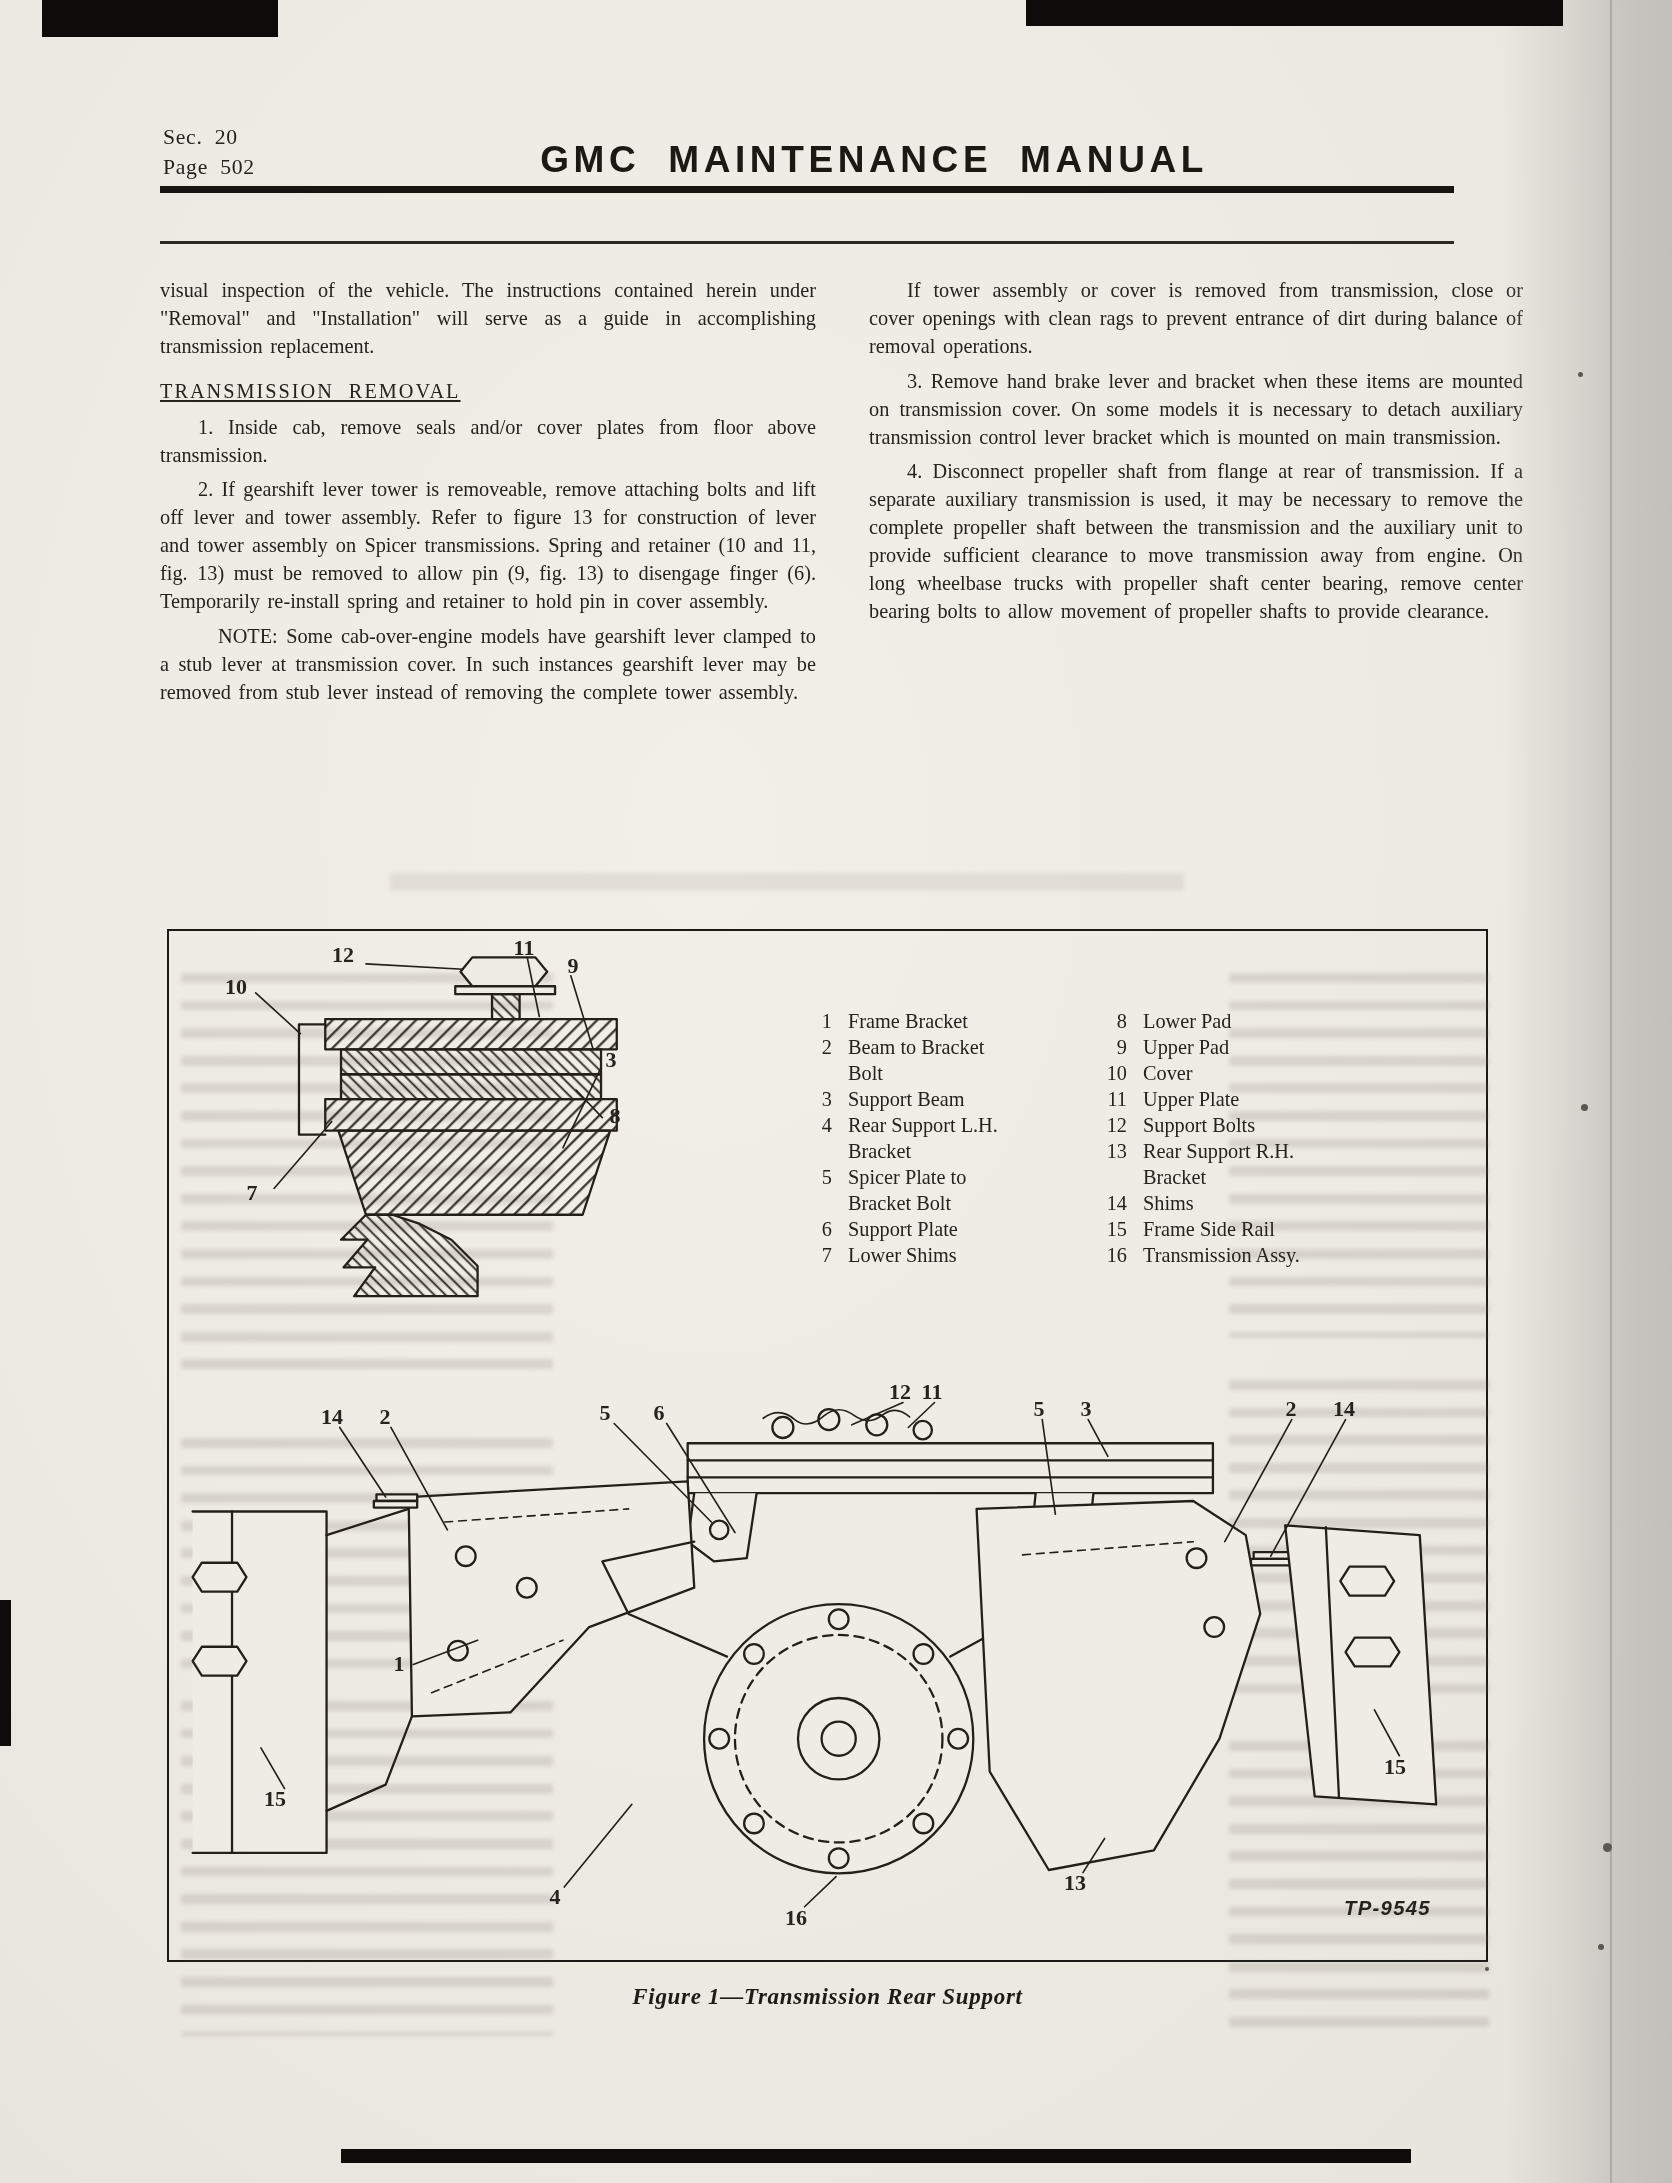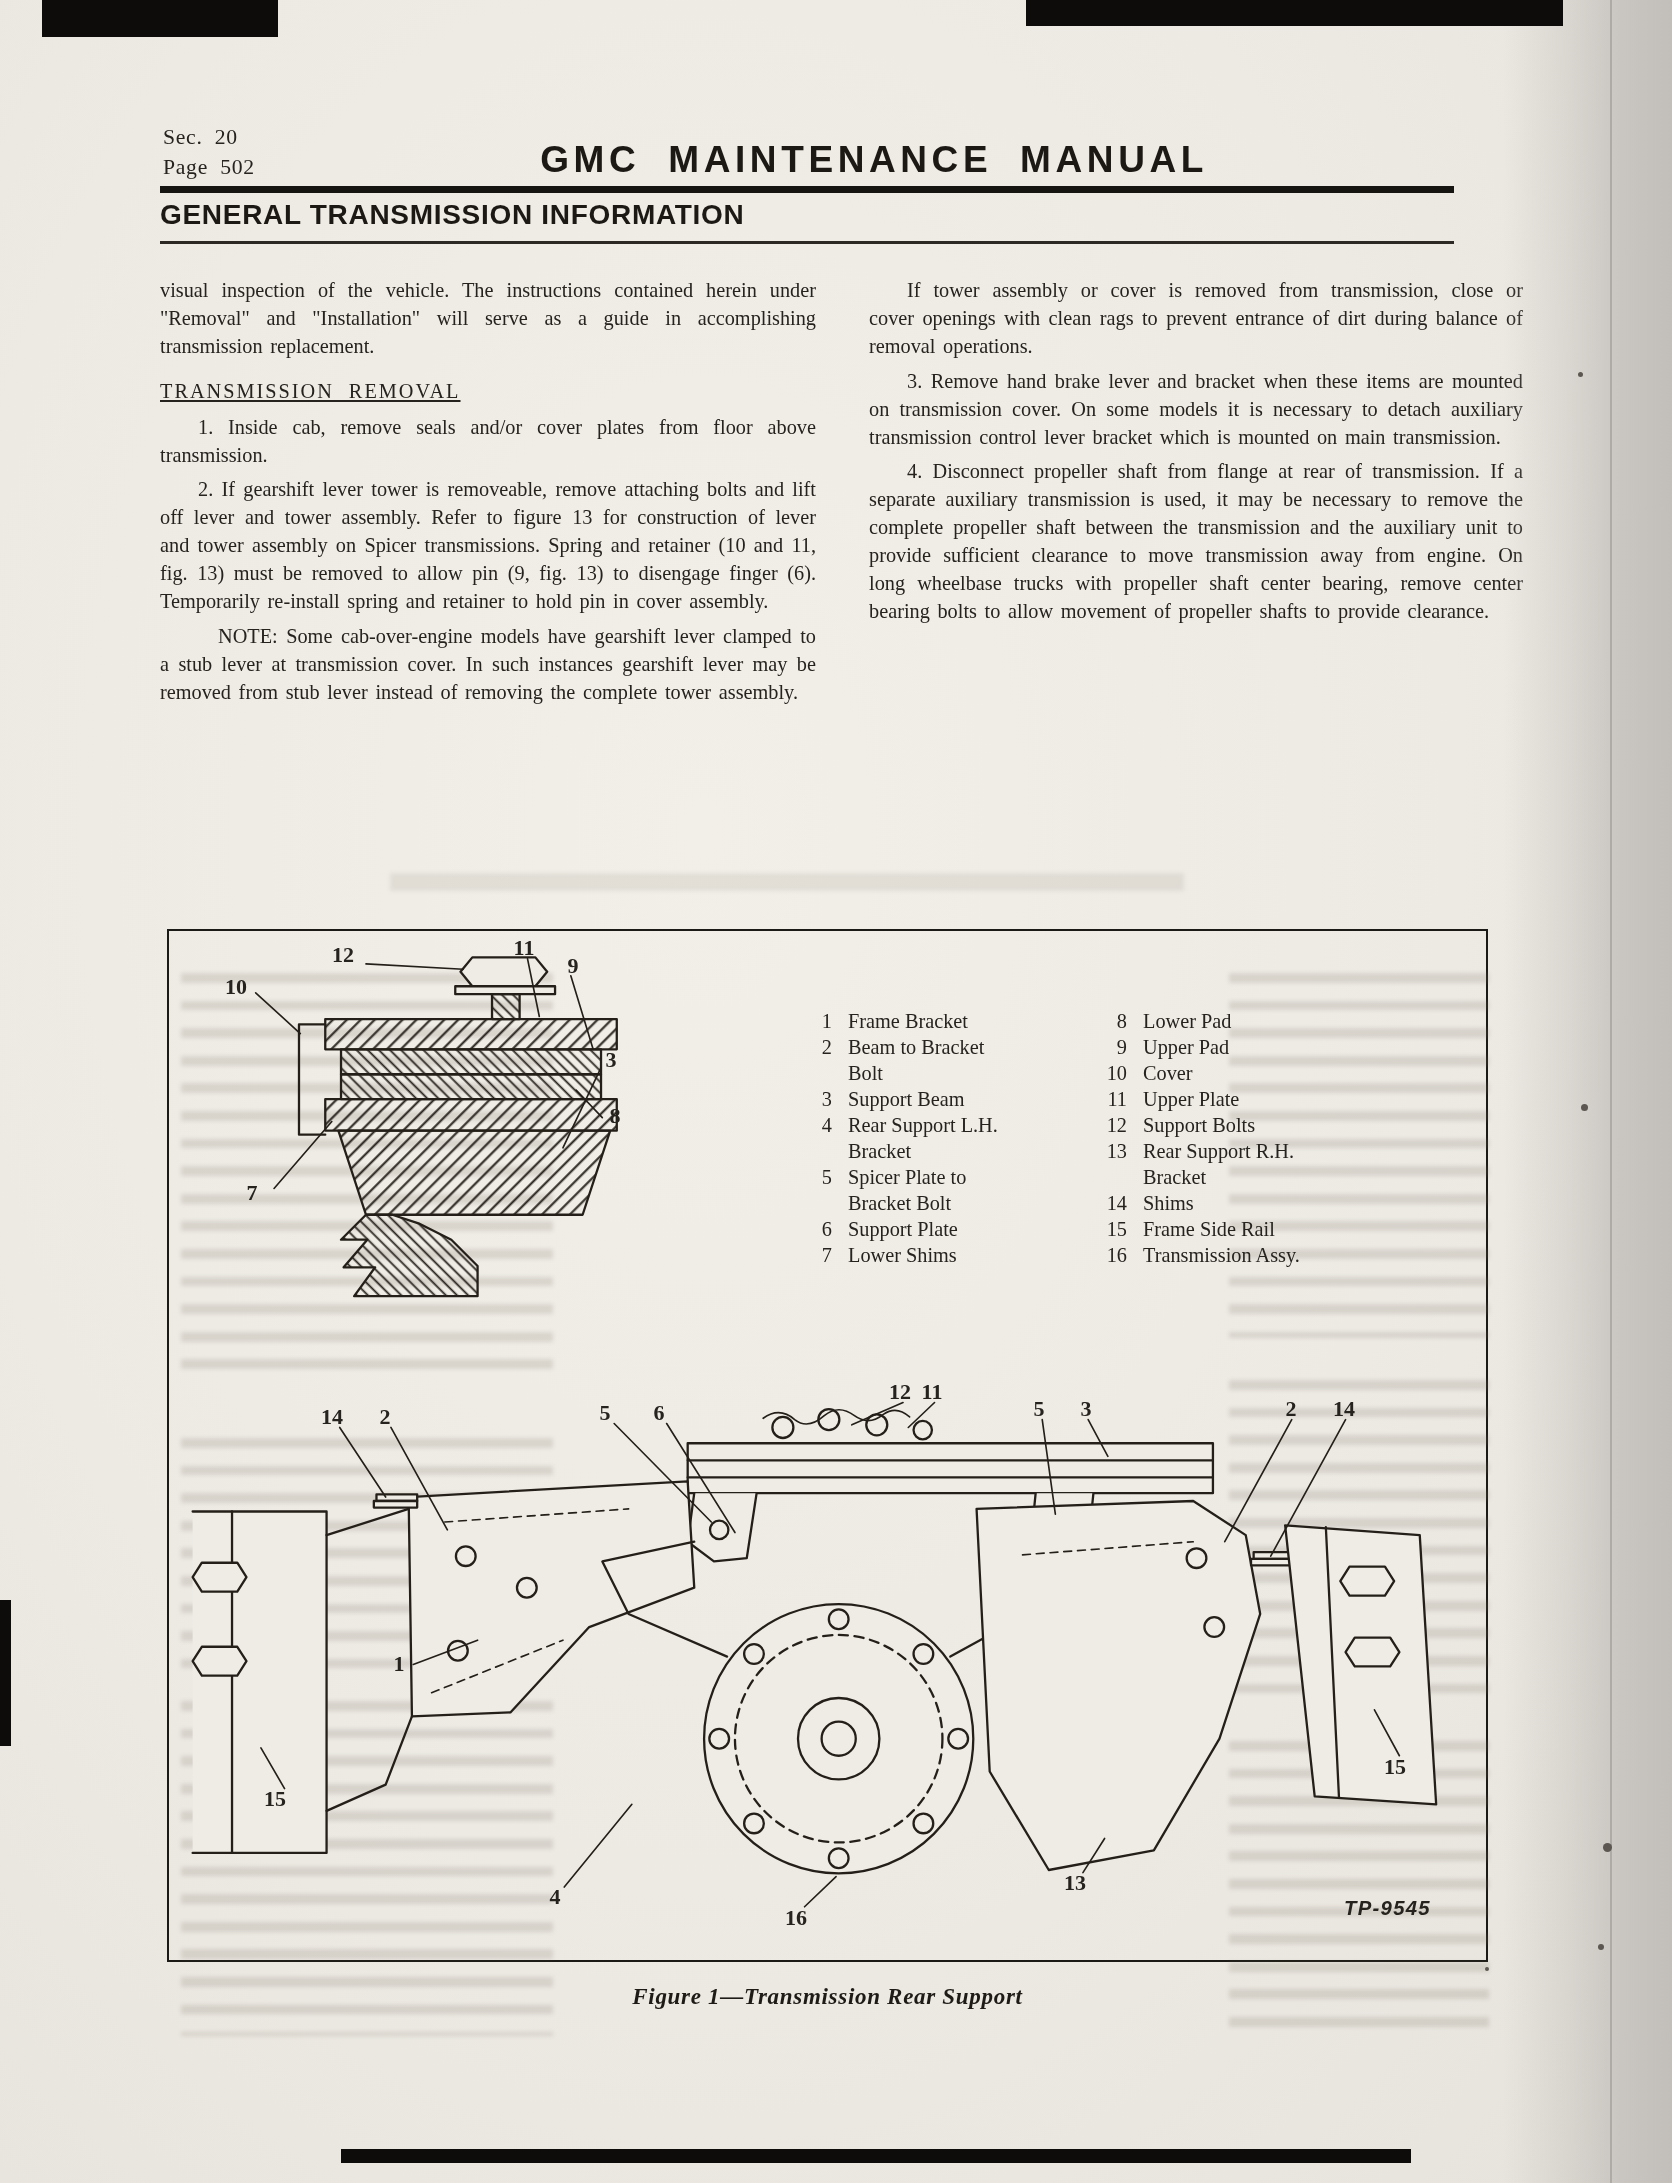--- a/index.html
+++ b/index.html
@@ -61,21 +61,20 @@
   <div class="ghost abs" style="left:181px;top:1438px;width:372px;height:230px;"></div>
   <div class="ghost abs" style="left:181px;top:1701px;width:372px;height:335px;"></div>
   <div class="ghost abs" style="left:1229px;top:973px;width:260px;height:365px;"></div>
   <div class="ghost abs" style="left:1229px;top:1380px;width:260px;height:326px;"></div>
   <div class="ghost abs" style="left:1229px;top:1741px;width:260px;height:297px;"></div>
 
   <div class="abs secpage"><span>Sec.  20</span>
 <span>Page  502</span></div>
   <div class="abs manual-title">GMC MAINTENANCE MANUAL</div>
   <div class="abs rule-thick"></div>
-  <div class="abs page-heading">GENERAL TRANSMISSION INFORMATION</div>
   <div class="abs rule-thin"></div>
 
   <div class="col col-left">
     <p>visual inspection of the vehicle.  The instructions contained herein under "Removal" and "Installation" will serve as a guide in accomplishing transmission replacement.</p>
     <p class="subhead">TRANSMISSION  REMOVAL</p>
     <p class="indent">1.  Inside cab, remove seals and/or cover plates from floor above transmission.</p>
     <p class="indent">2.  If gearshift lever tower is removeable, remove attaching bolts and lift off lever and tower assembly.  Refer to figure 13 for construction of lever and tower assembly on Spicer transmissions. Spring and retainer (10 and 11, fig. 13) must be removed to allow pin (9, fig. 13) to disengage finger (6).  Temporarily re-install spring and retainer to hold pin in cover assembly.</p>
     <p class="bigindent">NOTE:  Some cab-over-engine models have gearshift lever clamped to a stub lever at transmission cover.  In such instances gearshift lever may be removed from stub lever instead of removing the complete tower assembly.</p>
   </div>
 

